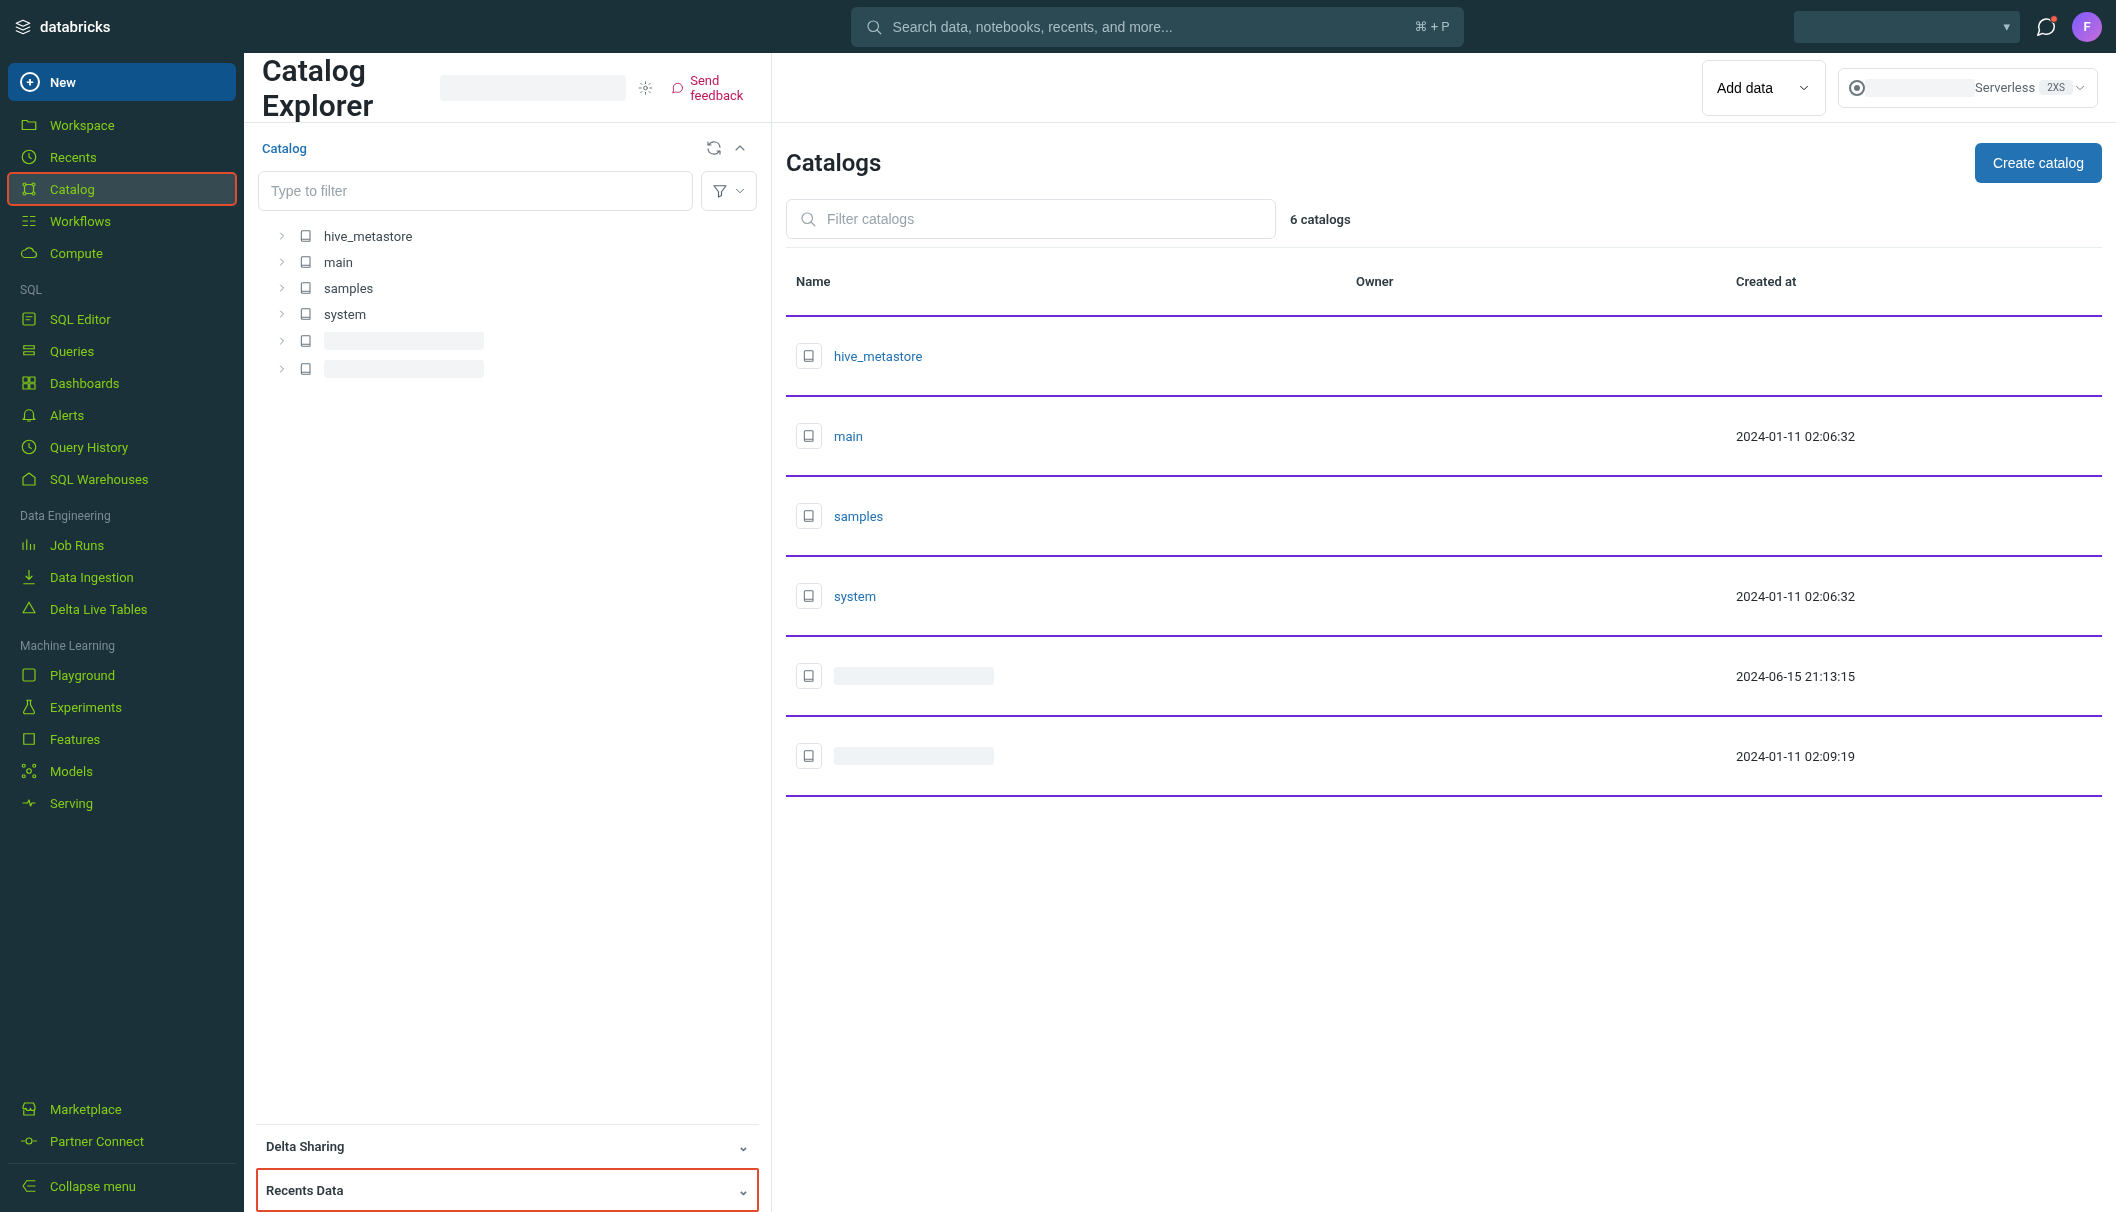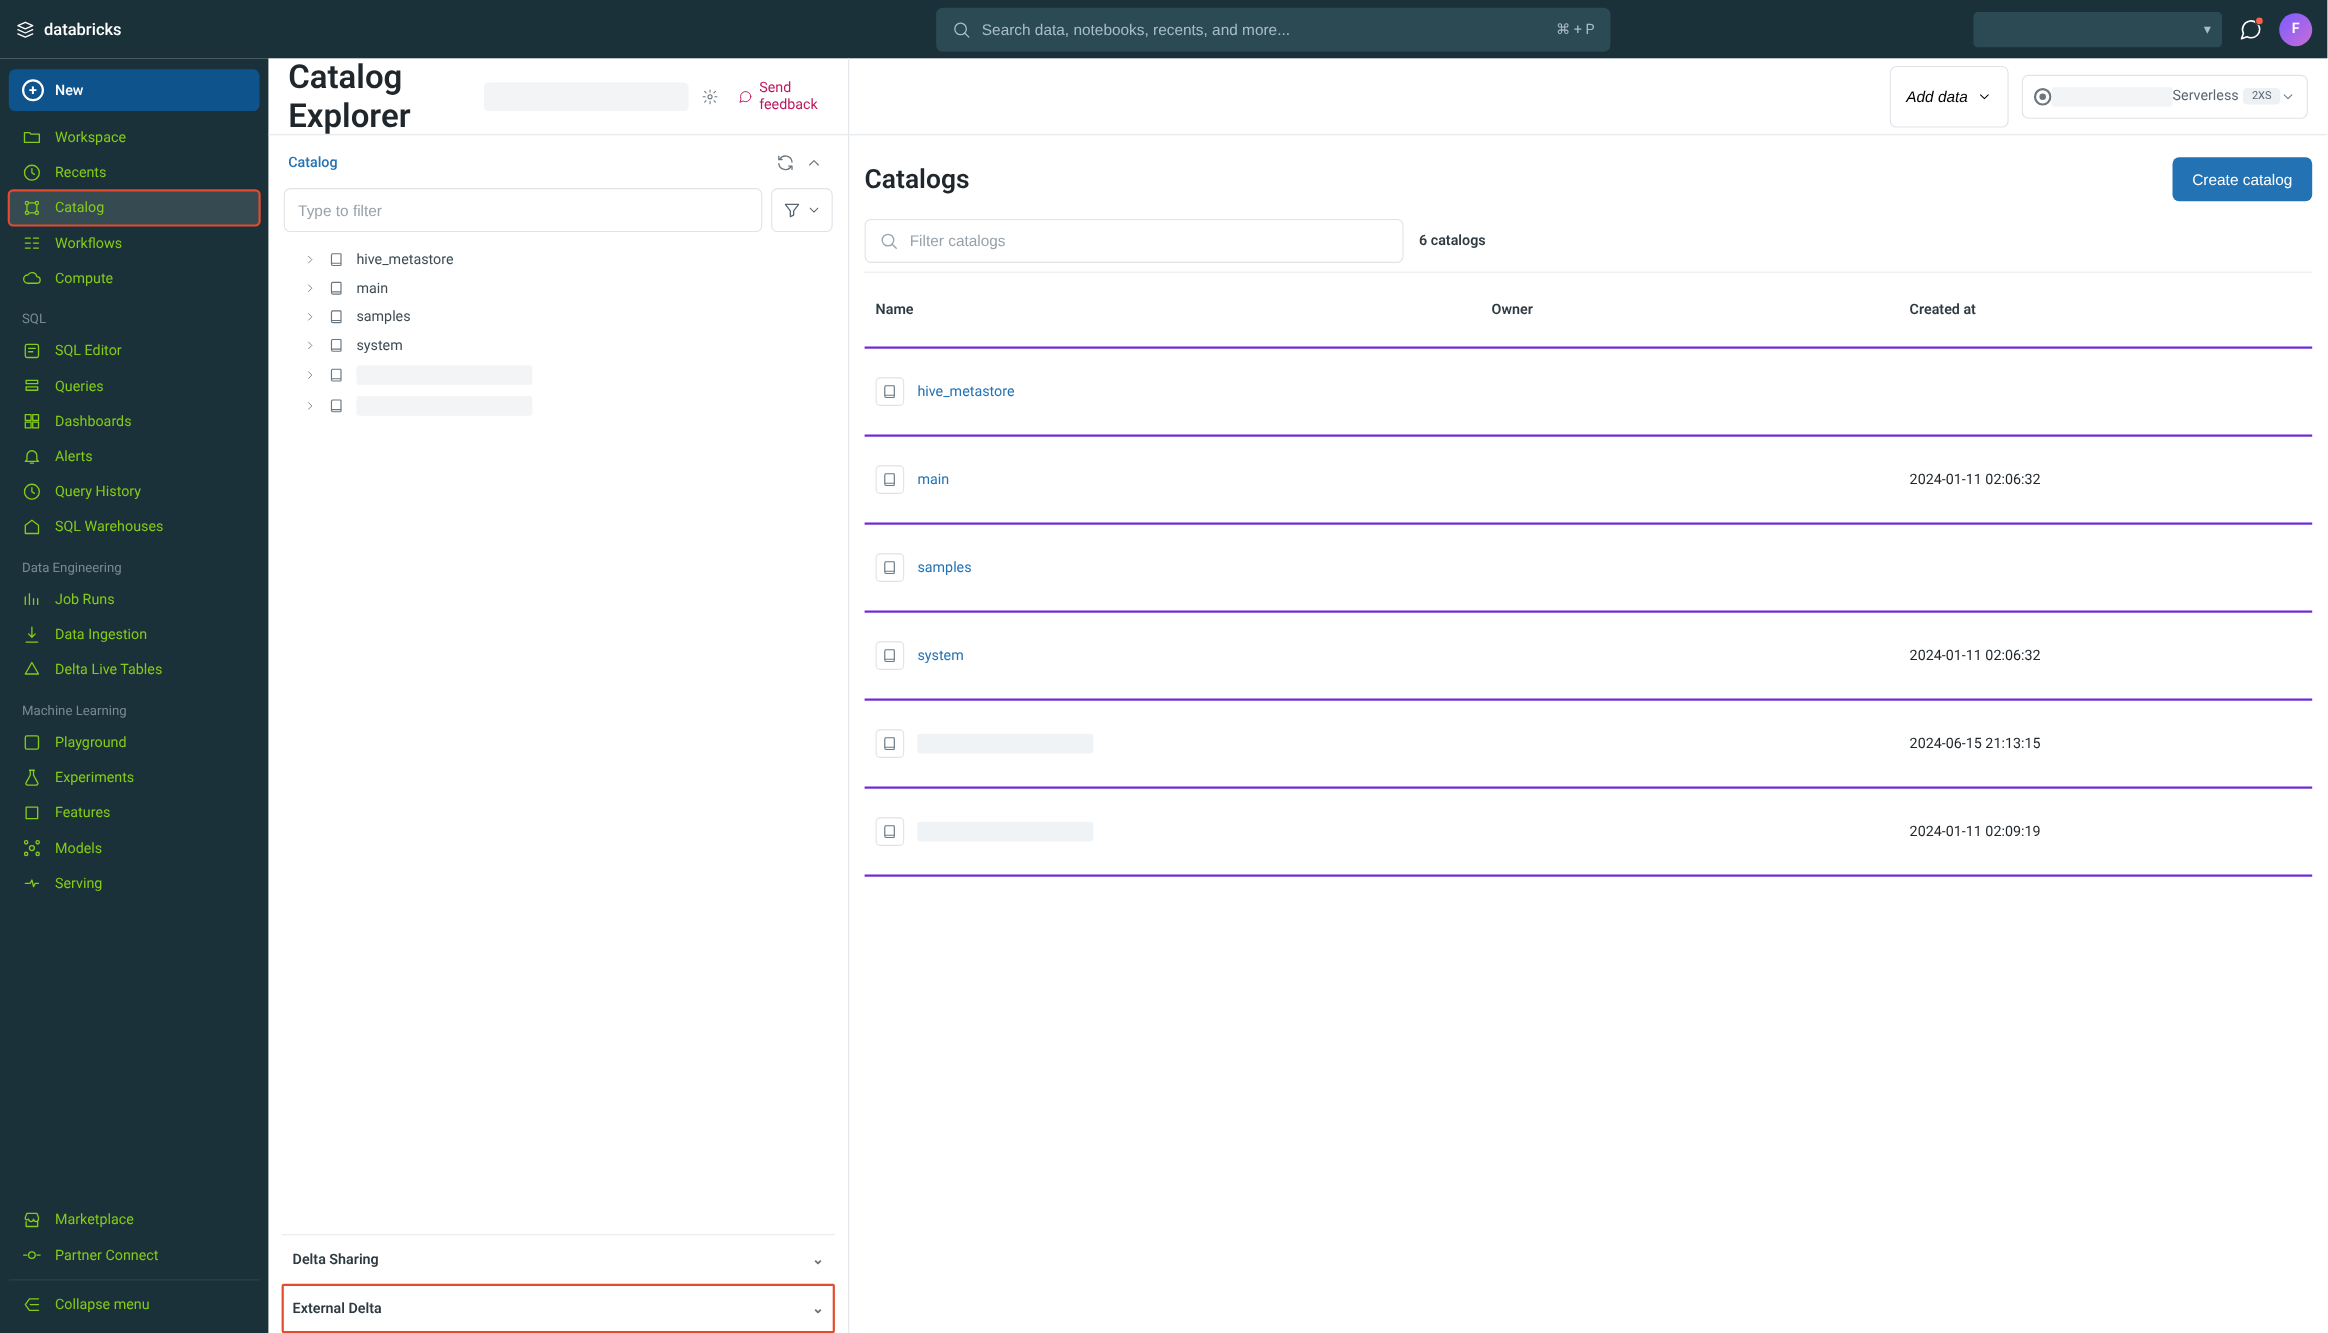--- a/index.html
+++ b/index.html
@@ -61,21 +61,21 @@
 .tree-item .redact-sm { width: 160px; height: 18px; background: #f2f4f6; border-radius: 3px; }
 .ex-foot { margin-top: auto; }
 .accordion { border-top: 1px solid #e6eaee; padding: 14px 10px; display: flex; align-items: center; font-weight: 600; color: #2e3a42; }
 .accordion .chev { margin-left: auto; color: #6b7780; }
 .accordion.highlight { outline: 2px solid #e34b2e; outline-offset: -2px; border-radius: 2px; }
 
 
 .content { flex: 1; display: flex; flex-direction: column; }
 .content .page-header { padding-left: 4px; }
 .hdr-right { margin-left: auto; display: flex; align-items: center; gap: 12px; }
-.btn { height: 56px; border: 1px solid #dfe3e8; border-radius: 6px; background: #fff; display: flex; align-items: center; padding: 0 14px; gap: 8px; font-size: 14px; font-style: italic; }
+.btn { height: 56px; border: 1px solid #dfe3e8; border-radius: 6px; background: #fff; display: flex; align-items: center; padding: 0 14px; gap: 24px; font-size: 14px; }
 .compute-pill { height: 40px; border: 1px solid #dfe3e8; border-radius: 6px; background: #fff; display: flex; align-items: center; padding: 0 10px; }
 .compute-pill .rec { width: 16px; height: 16px; border: 2px solid #6b7780; border-radius: 50%; display: flex; align-items: center; justify-content: center; }
 .compute-pill .rec .inner { width: 6px; height: 6px; background: #6b7780; border-radius: 50%; }
 .compute-pill .redact-mid { width: 110px; height: 18px; background: #f2f4f6; border-radius: 3px; }
 .compute-pill .serverless { color: #5a6670; }
 .compute-pill .size { background: #eef1f4; padding: 2px 8px; border-radius: 4px; color: #5a6670; font-size: 10px; margin-left: 4px; }
 .content-body { padding: 20px 14px; }
 .cat-head { display: flex; align-items: center; margin-bottom: 16px; }
 .cat-title { font-size: 24px; font-weight: 600; }
 .create-btn { margin-left: auto; background: #2272b4; color: #fff; border: none; border-radius: 6px; height: 40px; padding: 0 18px; font-size: 14px; font-weight: 500; }
@@ -393,21 +393,21 @@
             </svg>
             <span class="redact-sm"></span>
           </div>
         </div>
       <div class="ex-foot">
         <div class="accordion">
           <span>Delta Sharing</span>
           <span class="chev">⌄</span>
         </div>
         <div class="accordion highlight">
-          <span>External Delta</span>
+          <span>Recents Data</span>
           <span class="chev">⌄</span>
         </div>
       </div>
     </div>
   </div>
 
   <div class="content">
     <div class="page-header">
       <div class="hdr-right">
         <button class="btn">

